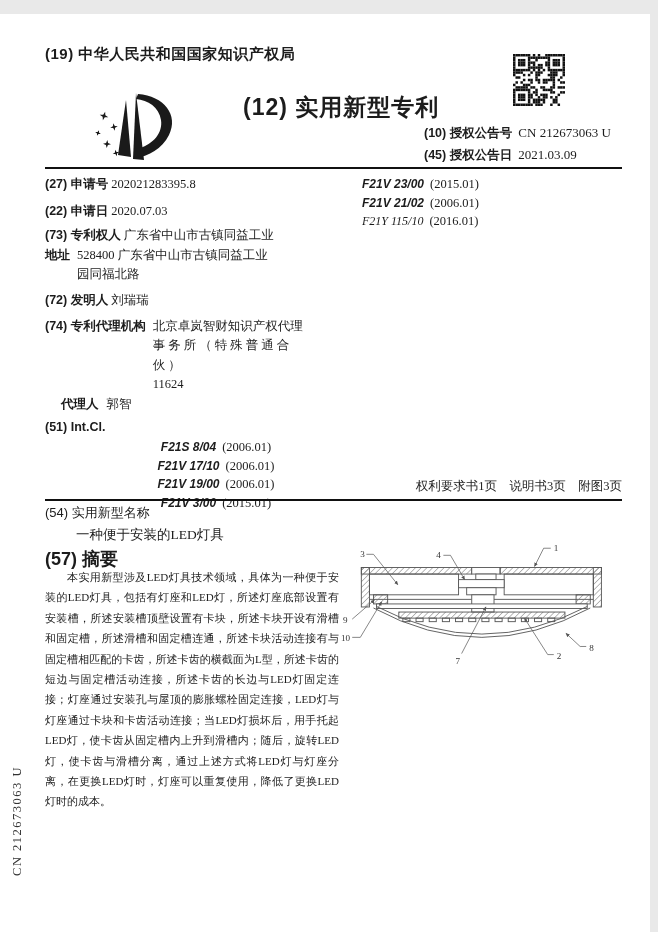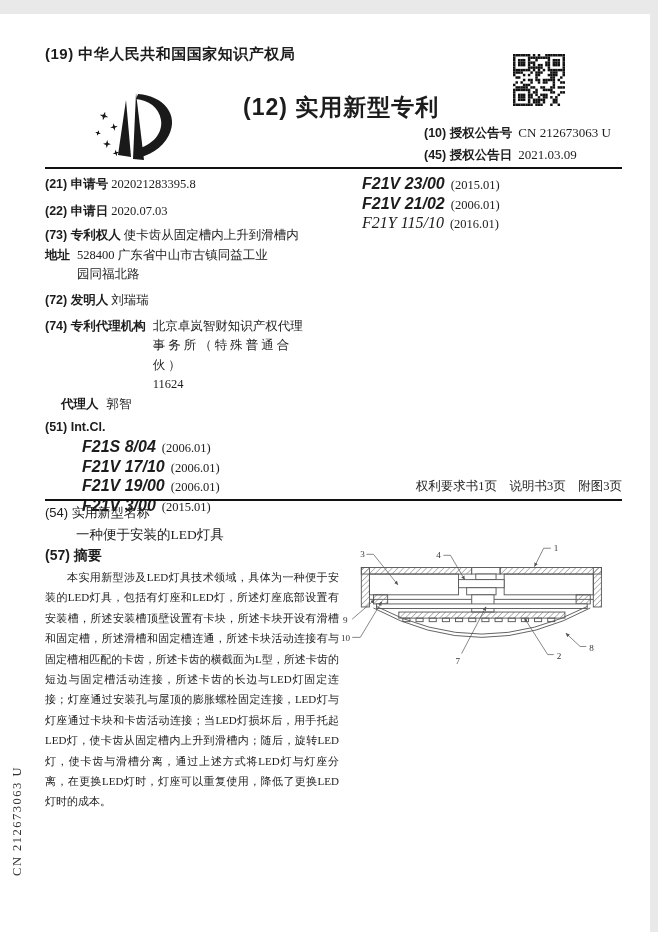--- a/index.html
+++ b/index.html
@@ -43,33 +43,33 @@
   .block { line-height:19.5px; }
   .sub-row { display:flex; }
   .sub-label { margin-right:7px; flex:none; }
   .sub-label2 { margin-left:16px; margin-right:8px; flex:none; }
   .stack span { display:block; }
   .ls2 { letter-spacing:3px; }
   .agency-row { display:flex; }
   .agency-val { width:170px; }
 
   .cls-row { line-height:18.5px; }
-  .cls-indent { margin-left:37px; }
+  .cls-indent { margin-left:37px;text-align:center; }
   .cls-code {
     font-family:"Liberation Sans", sans-serif; font-weight:bold; font-style:italic;
-    font-size:16px; margin-right:6px;
+    font-size:12px; margin-right:6px;
   }
   .cls-year { font-size:12.5px; }
   .cls-row.light .cls-code { font-weight:normal; font-family:"Liberation Serif", serif; }
 
   .pages-info { position:absolute; right:28px; top:464px; font-size:12.5px; }
 
   .sec54-label { position:absolute; left:45px; top:490px; font-family:"Liberation Sans",sans-serif; font-weight:normal; font-size:13px; }
   .invention-title { position:absolute; left:76px; top:512px; font-size:13.5px; }
-  .sec57-label { position:absolute; left:45px; top:533px; font-family:"Liberation Sans",sans-serif; font-weight:bold; font-size:14px; }
+  .sec57-label { position:absolute; left:45px; top:533px; font-family:"Liberation Sans",sans-serif; font-weight:bold; font-size:18px; }
   .abstract {
     position:absolute; left:45px; top:553px; width:294px;
     font-size:11px; line-height:20.4px; text-align:justify; text-indent:2em;
   }
 
   .figure { position:absolute; left:336px; top:518px; width:312px; height:154px; }
   .fig-svg { width:100%; height:100%; }
 
   .side-id {
     position:absolute; left:10px; top:877px; width:140px;
@@ -348,31 +348,31 @@
     <div>
       <span class="pub-label">(45) 授权公告日</span>
       <span class="pub-value">2021.03.09</span>
     </div>
   </div>
 
   <div class="rule rule-1"></div>
 
   <div class="col-left">
     <div class="field m6">
-      <span class="f-label">(21) 申请号</span>
+      <span class="f-label">(27) 申请号</span>
       <span class="f-value">202021283395.8</span>
     </div>
     <div class="field m4">
       <span class="f-label">(22) 申请日</span>
       <span class="f-value">2020.07.03</span>
     </div>
     <div class="block m5">
       <div>
         <span class="f-label">(73) 专利权人</span>
-        <span class="f-value">使卡齿从固定槽内上升到滑槽内</span>
+        <span class="f-value">广东省中山市古镇同益工业</span>
       </div>
       <div class="sub-row">
         <span class="f-label sub-label">地址</span>
         <span class="f-value stack">
           <span>528400 广东省中山市古镇同益工业</span>
           <span>园同福北路</span>
         </span>
       </div>
     </div>
     <div class="field m6">

